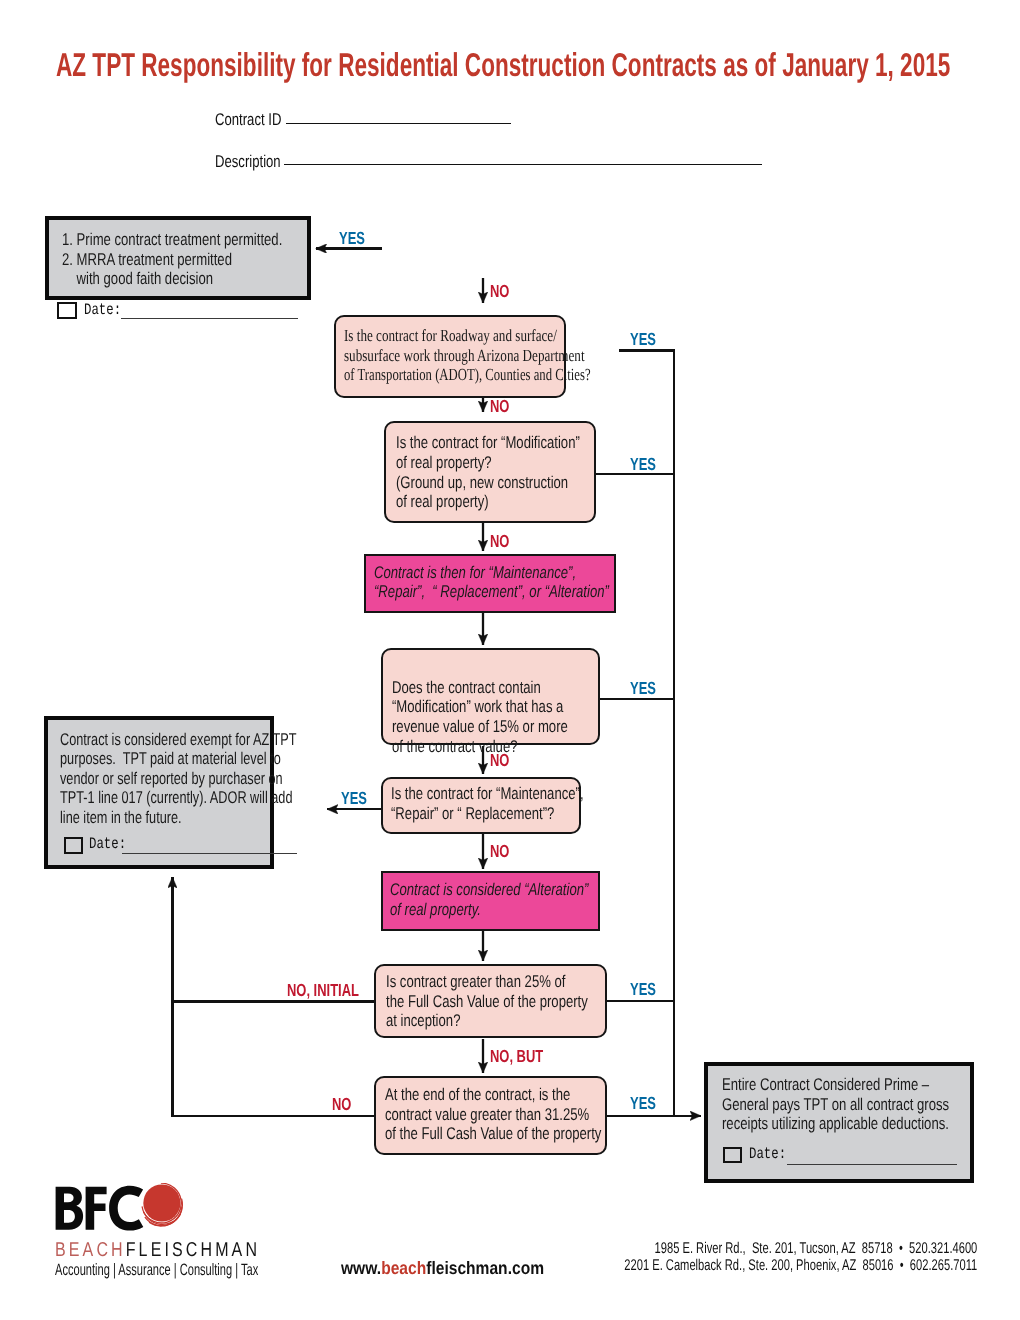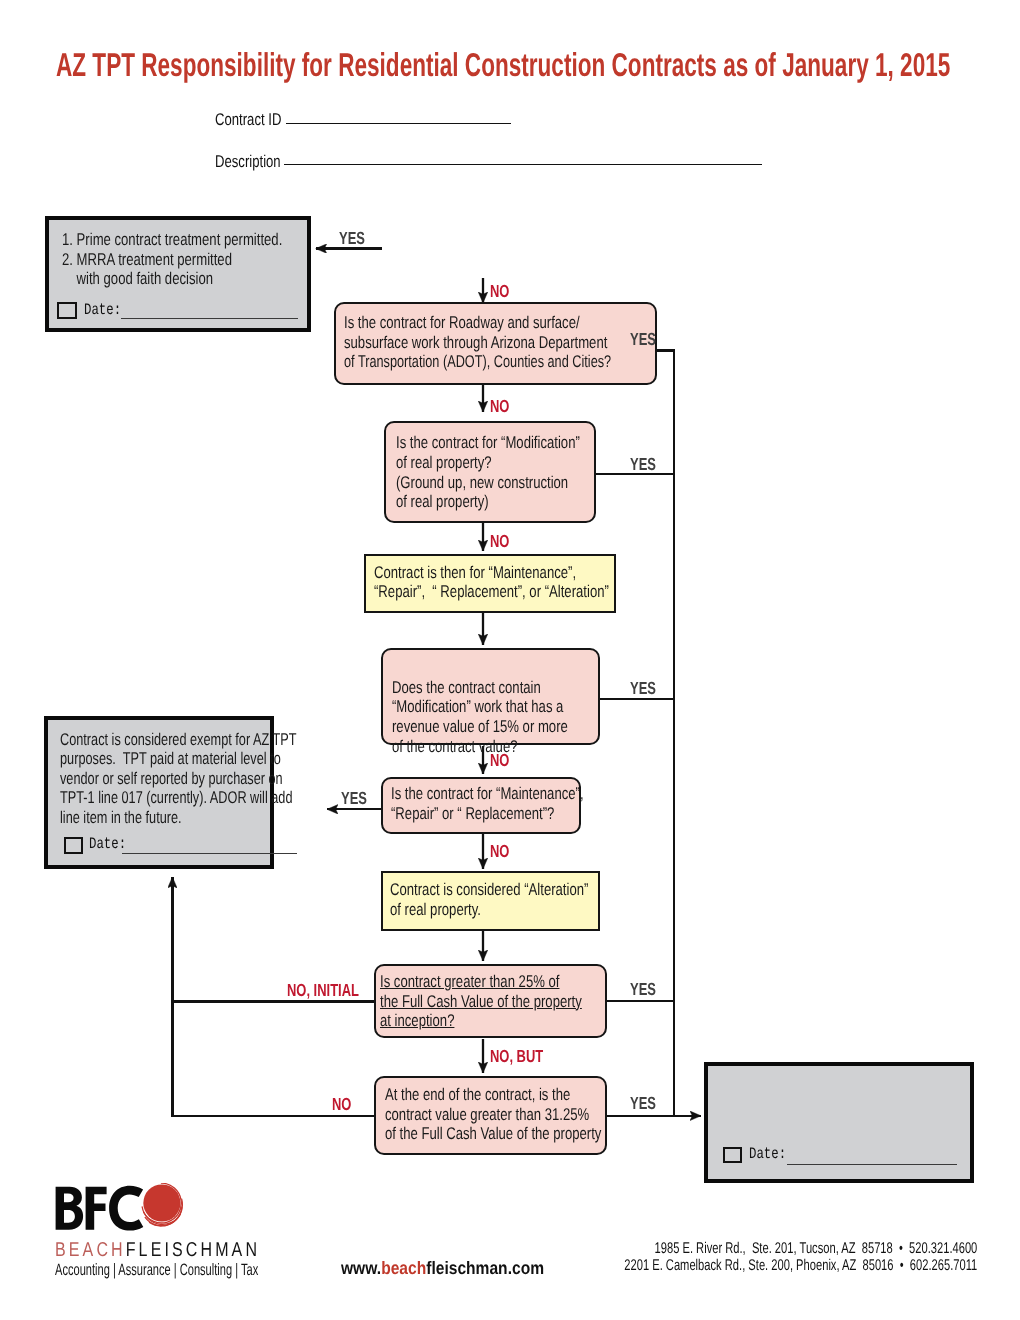--- a/index.html
+++ b/index.html
@@ -23,33 +23,33 @@
   #title{position:absolute;left:56px;top:47.7px;color:#C0392B;font-weight:bold;
          font-size:33px;line-height:33px;white-space:nowrap;}
 
   
   .fld-label{position:absolute;font-size:17px;line-height:17px;color:#111;white-space:nowrap;}
   .fld-rule{position:absolute;height:0;border-top:1.7px solid #121212;}
 
   
   .node{position:absolute;box-sizing:border-box;}
   .dec{background:#F8D7D1;border:2.4px solid #151515;border-radius:10px;}
-  .stm{background:#fef9c3;border:2.4px solid #151515;}
+  .stm{background:#ec4899;border:2.4px solid #151515;font-style:italic;}
   .out{background:#D0D1D3;border:4px solid #0a0a0a;}
   .txt{position:absolute;font-size:17px;color:#1a1a1a;}
   .ln{display:block;height:19.6px;line-height:17px;}
 
   
   .chk{position:absolute;box-sizing:border-box;border:2px solid #111;background:transparent;}
   .dtlabel{position:absolute;font-size:16px;line-height:17px;color:#111;font-family:Liberation Mono, monospace;}
   .dtrule{position:absolute;height:0;border-top:1.5px solid #3a3a3a;}
 
   
   .elbl{position:absolute;font-weight:bold;font-size:17.5px;line-height:17.5px;white-space:nowrap;will-change:transform;}
-  .yes{color:#404040;}
+  .yes{color:#0369a1;}
   .no{color:#C0182F;}
 
   
   #wires{position:absolute;left:0;top:0;width:1020px;height:1320px;pointer-events:none;}
 
   
   #footer{position:absolute;left:0;top:0;width:1020px;height:1320px;}
   #logo{position:absolute;left:55px;top:1185.3px;width:220px;height:52px;}
   #logo svg{position:absolute;left:0;top:0;}
   #logo svg.logomark{left:86px;top:-2.5px;}
@@ -99,33 +99,33 @@
       <path d="M483,385 L483,412" marker-end="url(#ar)"></path>
       <path d="M483,522 L483,551" marker-end="url(#ar)"></path>
       <path d="M483,610 L483,645" marker-end="url(#ar)"></path>
       <path d="M483,746 L483,774" marker-end="url(#ar)"></path>
       <path d="M483,834 L483,869" marker-end="url(#ar)"></path>
       <path d="M483,929 L483,961" marker-end="url(#ar)"></path>
       <path d="M483,1039 L483,1073" marker-end="url(#ar)"></path>
     </g>
   </svg>
 
-  <div class="node out" style="left:45px;top:216px;width:266px;height:116px;">
+  <div class="node out" style="left:45px;top:216px;width:266px;height:84px;">
     <div class="txt" style="left:12.5px;top:11.3px;">
       <span class="n-sq ln">1. Prime contract treatment permitted.</span>
         <span class="n-sq ln">2. MRRA treatment permitted</span>
         <span class="n-sq ln">    with good faith decision</span>
     </div>
     <div class="chk" style="left:7.9px;top:82.1px;width:20px;height:17.2px;"></div>
     <div class="dtlabel" style="left:34.6px;top:82px;"><span class="n-sq">Date:</span></div>
     <div class="dtrule" style="left:72.4px;top:97.9px;width:177.1px;"></div>
   </div>
 
 
-  <div class="node dec" style="left:333.5px;top:302px;width:323px;height:83.3px;">
+  <div class="node dec" style="left:333.5px;top:315px;width:232px;height:83.3px;font-family:Liberation Serif, serif;">
     <div class="txt" style="left:8px;top:10.2px;">
       <span class="n-sq ln">Is the contract for Roadway and surface/</span>
         <span class="n-sq ln">subsurface work through Arizona Department</span>
         <span class="n-sq sq74 ln">of Transportation (ADOT), Counties and Cities?</span>
     </div>
   </div>
 
   <div class="node dec" style="left:384.2px;top:421.2px;width:211.5px;height:102.2px;">
     <div class="txt" style="left:10px;top:11.2px;">
       <span class="n-sq ln">Is the contract for “Modification”</span>
@@ -172,36 +172,41 @@
   </div>
 
   <div class="node stm" style="left:380.9px;top:870.7px;width:218.7px;height:60.1px;">
     <div class="txt" style="left:7px;top:8.8px;">
       <span class="n-sq ln">Contract is considered “Alteration”</span>
         <span class="n-sq ln">of real property.</span>
     </div>
   </div>
 
   <div class="node dec" style="left:374px;top:964px;width:233px;height:74px;">
-    <div class="txt" style="left:4px;top:7.3px;text-decoration:underline;">
+    <div class="txt" style="left:10px;top:7.3px;">
       <span class="n-sq ln">Is contract greater than 25% of</span>
         <span class="n-sq ln">the Full Cash Value of the property</span>
         <span class="n-sq ln">at inception?</span>
     </div>
   </div>
 
   <div class="node dec" style="left:374px;top:1076px;width:233px;height:79px;">
     <div class="txt" style="left:9px;top:8.3px;">
       <span class="n-sq ln">At the end of the contract, is the</span>
         <span class="n-sq ln">contract value greater than 31.25%</span>
         <span class="n-sq ln">of the Full Cash Value of the property</span>
     </div>
   </div>
 
   <div class="node out" style="left:704px;top:1062px;width:270px;height:121px;">
+    <div class="txt" style="left:14px;top:10.1px;">
+      <span class="n-sq ln">Entire Contract Considered Prime –</span>
+        <span class="n-sq ln">General pays TPT on all contract gross</span>
+        <span class="n-sq ln">receipts utilizing applicable deductions.</span>
+    </div>
     <div class="chk" style="left:14.8px;top:81.3px;width:18.8px;height:16px;"></div>
     <div class="dtlabel" style="left:40.6px;top:80px;"><span class="n-sq">Date:</span></div>
     <div class="dtrule" style="left:78.6px;top:98.2px;width:170.2px;"></div>
   </div>
 
   <div class="elbl yes" style="left:339.4px;top:229.9px;"><span class="b-sq">YES</span></div>
   <div class="elbl no" style="left:490.2px;top:283px;"><span class="b-sq">NO</span></div>
   <div class="elbl yes" style="left:630px;top:330.7px;"><span class="b-sq">YES</span></div>
   <div class="elbl no" style="left:490.2px;top:398.1px;"><span class="b-sq">NO</span></div>
   <div class="elbl yes" style="left:630px;top:456.4px;"><span class="b-sq">YES</span></div>

